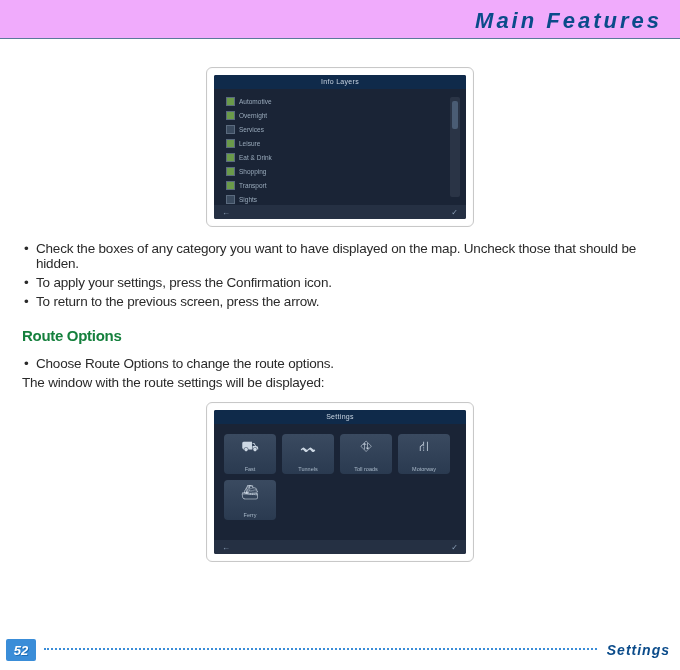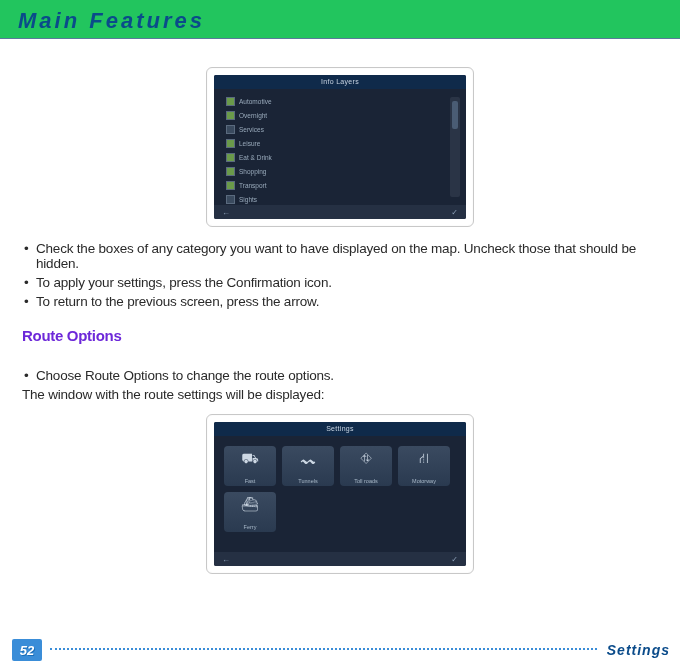--- a/index.html
+++ b/index.html
@@ -5,23 +5,24 @@
   * { box-sizing: border-box; margin: 0; padding: 0; }
   body {
     width: 680px;
     height: 670px;
     font-family: "Helvetica Neue", Arial, sans-serif;
     background: #ffffff;
     position: relative;
     overflow: hidden;
   }
   .header-bar {
-    background: #22c55e;
+    background: #f0abfc;
     padding: 8px 18px 4px 18px;
     border-bottom: 1px solid #5a7a9a;
+    text-align: right;
   }
   .header-bar h1 {
     font-family: "Arial Black", Arial, sans-serif;
     font-size: 22px;
     font-weight: 900;
     font-style: italic;
     letter-spacing: 3px;
     color: #0a4b8a;
   }
   .content {
@@ -137,25 +138,25 @@
   }
   .route-tile .icon {
     position:absolute; top:4px; left:0; right:0;
     text-align:center; font-size:14px; color:#cdd8e4;
   }
   .route-tile .lbl {
     position:absolute; bottom:2px; left:0; right:0;
     text-align:center; font-size:5.5px; color:#a8b8c8;
   }
   .section-title {
-    color: #6d28d9;
+    color: #15803d;
     font-weight: bold;
     font-size: 15px;
     margin-top: 18px;
-    margin-bottom: 24px;
+    margin-bottom: 12px;
     letter-spacing:-0.3px;
   }
   .plain-line {
     font-size: 13.5px;
     letter-spacing:-0.2px;
     margin-bottom:12px;
   }
   .footer {
     position: absolute;
     left: 0;
@@ -171,21 +172,21 @@
     background: #3a8dd8;
     color: #fff;
     font-weight: 900;
     font-style: italic;
     font-family: "Arial Black", Arial, sans-serif;
     font-size: 13px;
     display: flex;
     align-items: center;
     justify-content: center;
     text-shadow: 1px 1px 0 #1a6db8;
-    margin-left: 12px;
+    margin-left: 6px;
     border-radius:2px;
   }
   .dotted {
     flex: 1;
     border-bottom: 2px dotted #3a8dd8;
     margin: 0 10px 2px 8px;
   }
   .footer-label {
     color: #0a4b8a;
     font-weight: 900;

